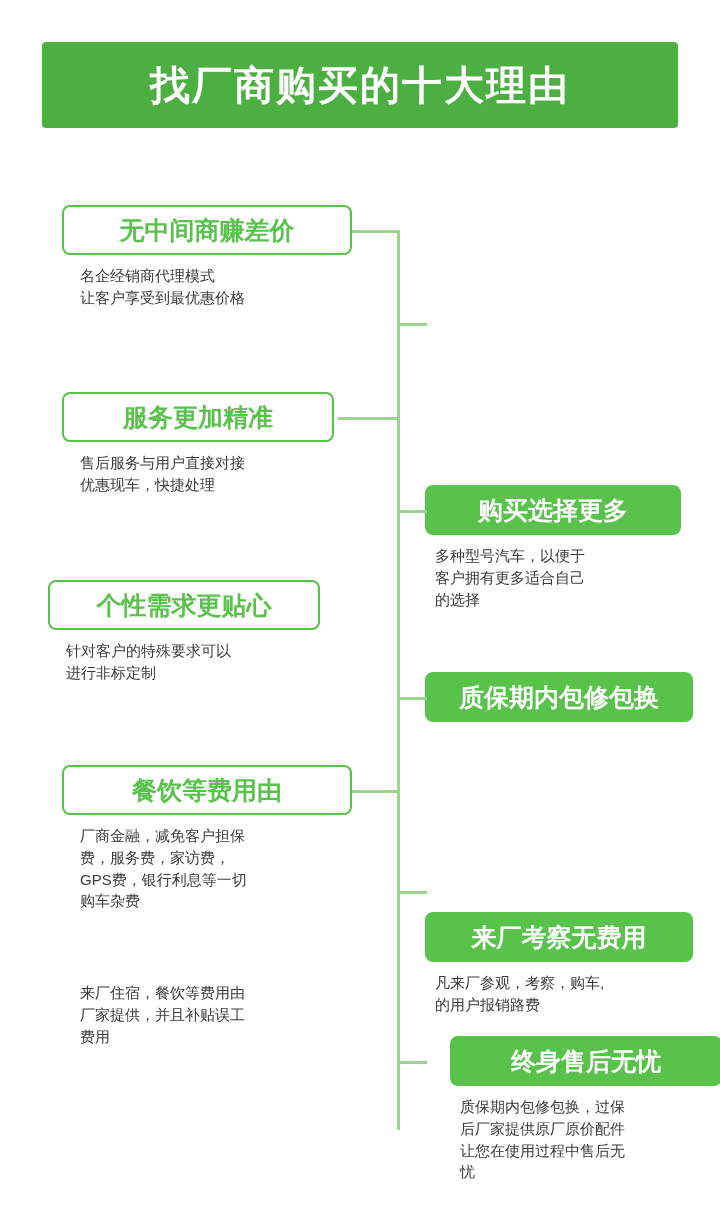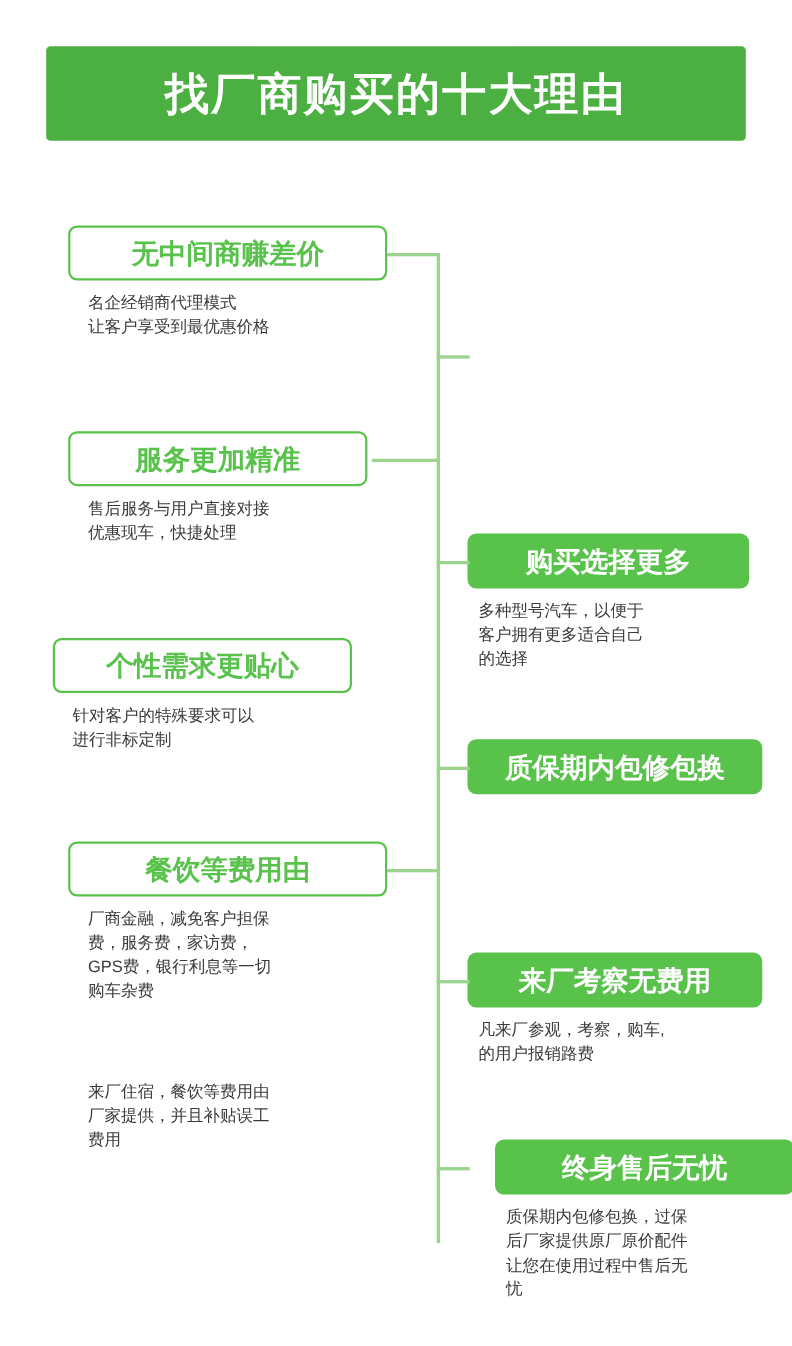--- a/index.html
+++ b/index.html
@@ -132,21 +132,21 @@
 
   <div class="item left" style="left:62px; top:765px; width:290px;">
     <div class="pill outlined">餐饮等费用由</div>
     <div class="desc">厂商金融，减免客户担保
 费，服务费，家访费，
 GPS费，银行利息等一切
 购车杂费</div>
   </div>
   <div class="connector" style="left:352px; top:790px; width:46px;"></div>
 
-  <div class="item right" style="left:425px; top:866px; width:268px;">
+  <div class="item right" style="left:425px; top:912px; width:268px;">
     <div class="pill">来厂考察无费用</div>
     <div class="desc">凡来厂参观，考察，购车,
 的用户报销路费</div>
   </div>
   <div class="connector" style="left:397px; top:891px; width:30px;"></div>
 
   <div class="item left" style="left:62px; top:972px; width:272px;">
     <div class="desc">来厂住宿，餐饮等费用由
 厂家提供，并且补贴误工
 费用</div>

